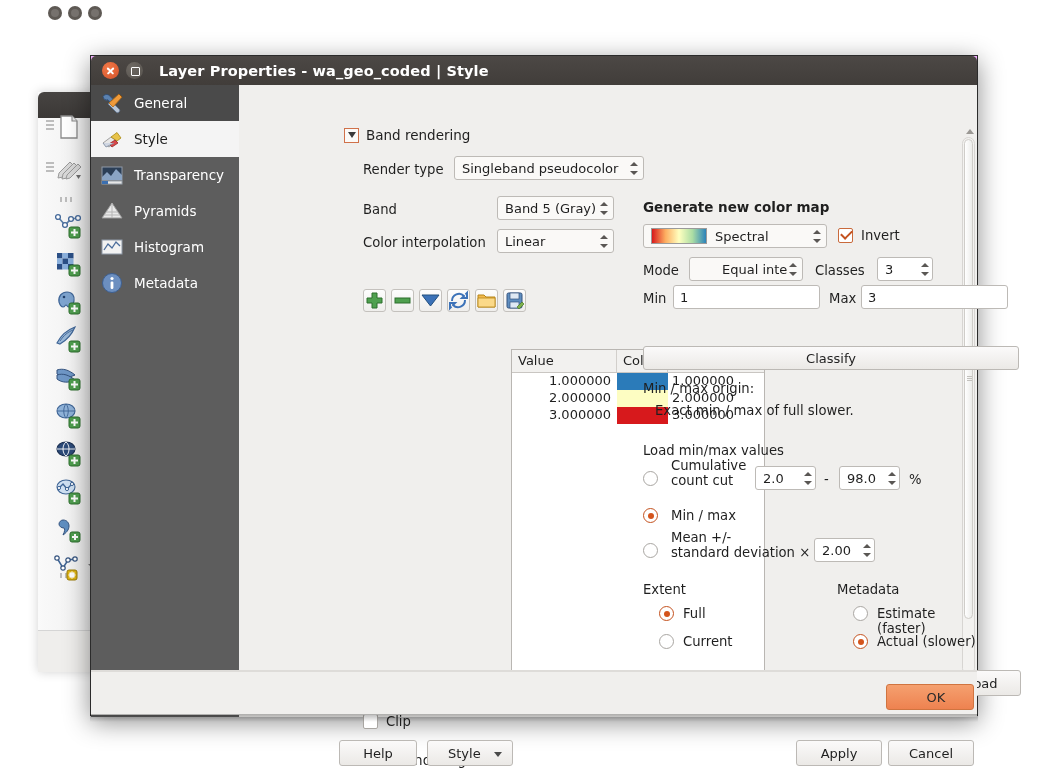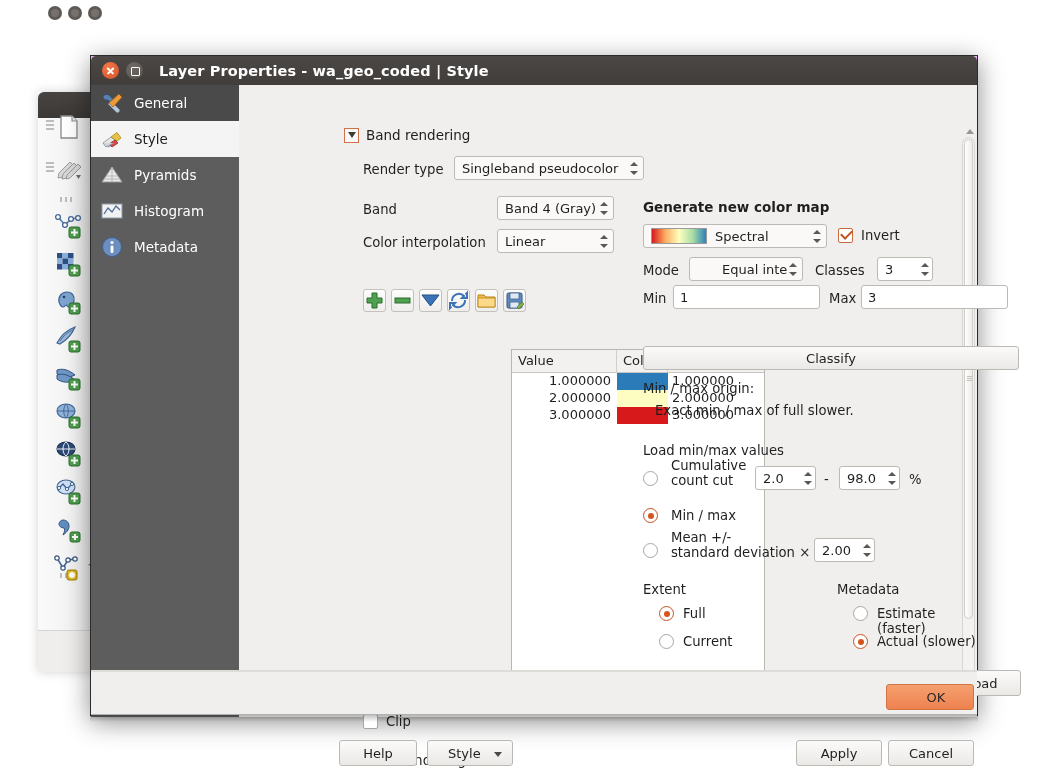--- a/index.html
+++ b/index.html
@@ -394,20 +394,31 @@
           <svg width="24" height="24" viewBox="0 0 24 24">
             <path d="M3 16 l8-6 6 4 -8 6z" fill="#e7e7e7" stroke="#8d8d8d" stroke-width="0.8"></path>
             <path d="M11 10 l6-4.5 4 5.5 -4 3z" fill="#e8c34a" stroke="#a98a13" stroke-width="0.8"></path>
             <path d="M9 17 l6-4 3 3 -6 4z" fill="#d8484a" stroke="#95282a" stroke-width="0.8"></path>
             <path d="M3 16 l3 4 8-4" fill="#cfd6e2" stroke="#7e8ba0" stroke-width="0.8"></path>
           </svg>
         </span>
         <span>Style</span>
       </div>
 
+      <div class="side-item">
+        <span class="side-icon">
+          <svg width="24" height="24" viewBox="0 0 24 24">
+            <rect x="2" y="4" width="20" height="13" fill="#2c3f57" stroke="#8f9aa8"></rect>
+            <path d="M2 14 l5-5 4 4 5-7 6 6 v5 H2z" fill="#8aa4c4"></path>
+            <rect x="2" y="18" width="20" height="3" fill="#e6e6e6" stroke="#9aa3ad"></rect>
+            <rect x="2" y="18" width="6" height="3" fill="#3b6fb0"></rect>
+          </svg>
+        </span>
+        <span>Transparency</span>
+      </div>
 
       <div class="side-item">
         <span class="side-icon">
           <svg width="24" height="24" viewBox="0 0 24 24">
             <path d="M12 4 L22 19 H2z" fill="#e9e9e9" stroke="#9a9a9a" stroke-width="1"></path>
             <path d="M12 4 L12 19" stroke="#b5b5b5"></path>
             <path d="M6 13 h12 M4 16 h16" stroke="#b5b5b5"></path>
           </svg>
         </span>
         <span>Pyramids</span>
@@ -454,21 +465,21 @@
       <div class="combo" style="left:215px; top:71px; width:190px;">
         <span class="ctext">Singleband pseudocolor</span>
         <span class="spin-arrows">
             <span class="up"></span>
             <span class="dn"></span>
           </span>
       </div>
 
       <div class="lbl" style="left:124px; top:117px;">Band</div>
       <div class="combo" style="left:258px; top:111px; width:117px;">
-        <span class="ctext">Band 4 (Gray)</span>
+        <span class="ctext">Band 5 (Gray)</span>
         <span class="spin-arrows">
             <span class="up"></span>
             <span class="dn"></span>
           </span>
       </div>
 
       <div class="lbl" style="left:124px; top:150px;">Color interpolation</div>
       <div class="combo" style="left:258px; top:144px; width:117px;">
         <span class="ctext">Linear</span>
         <span class="spin-arrows">

